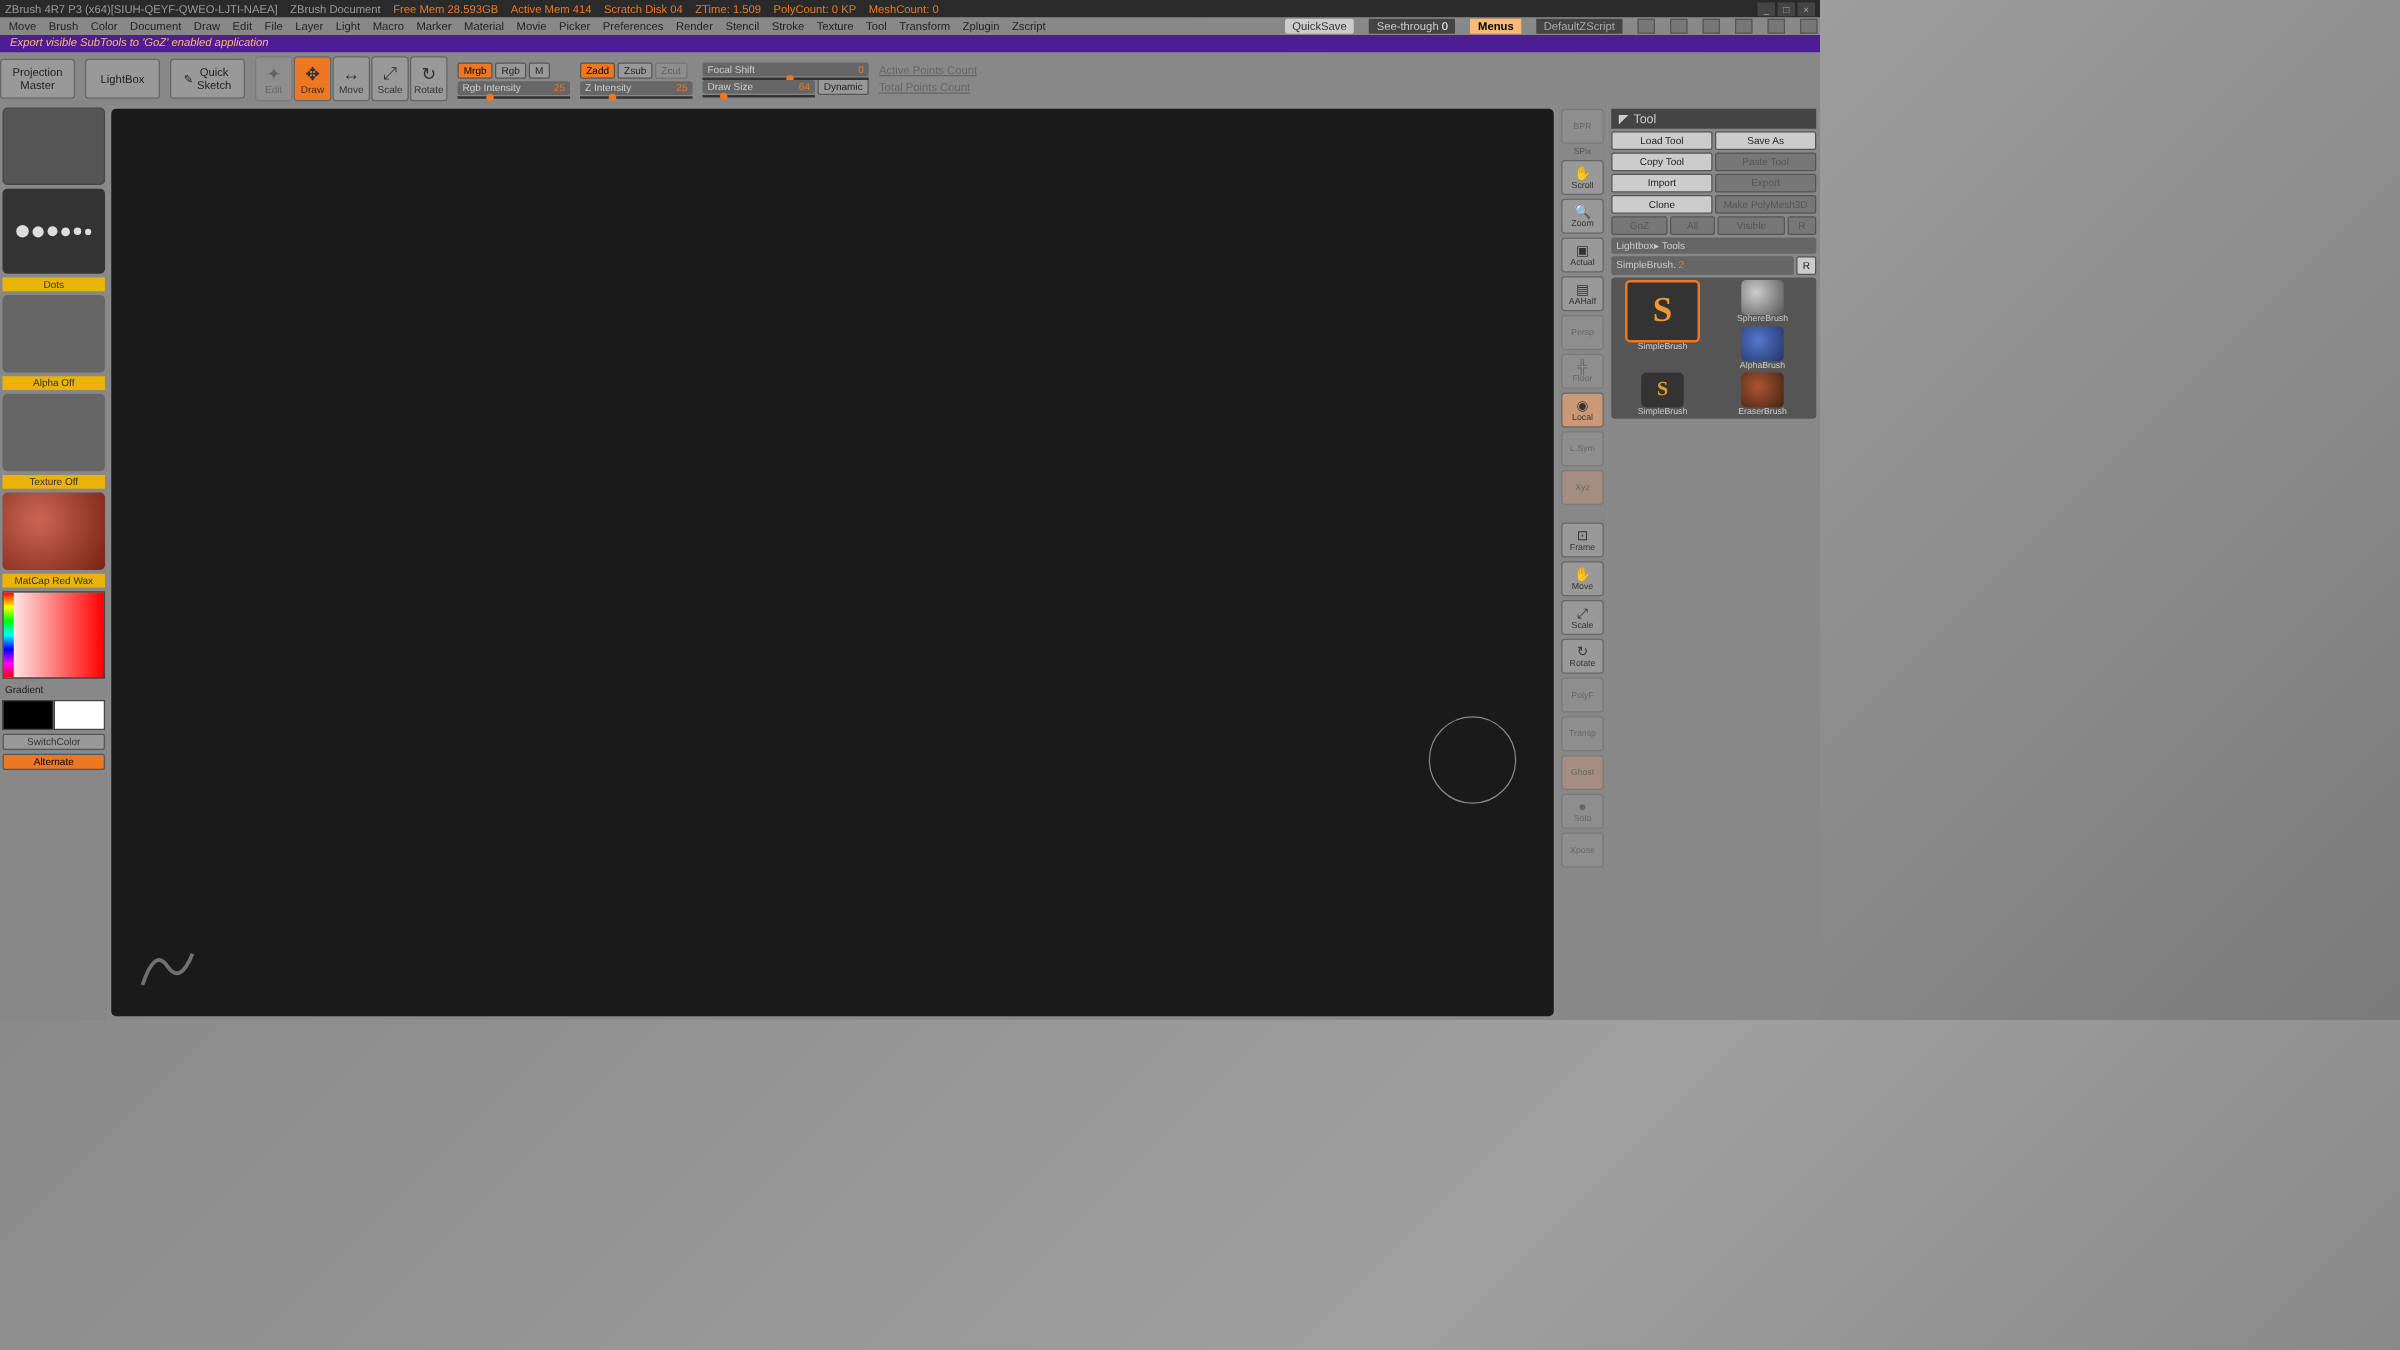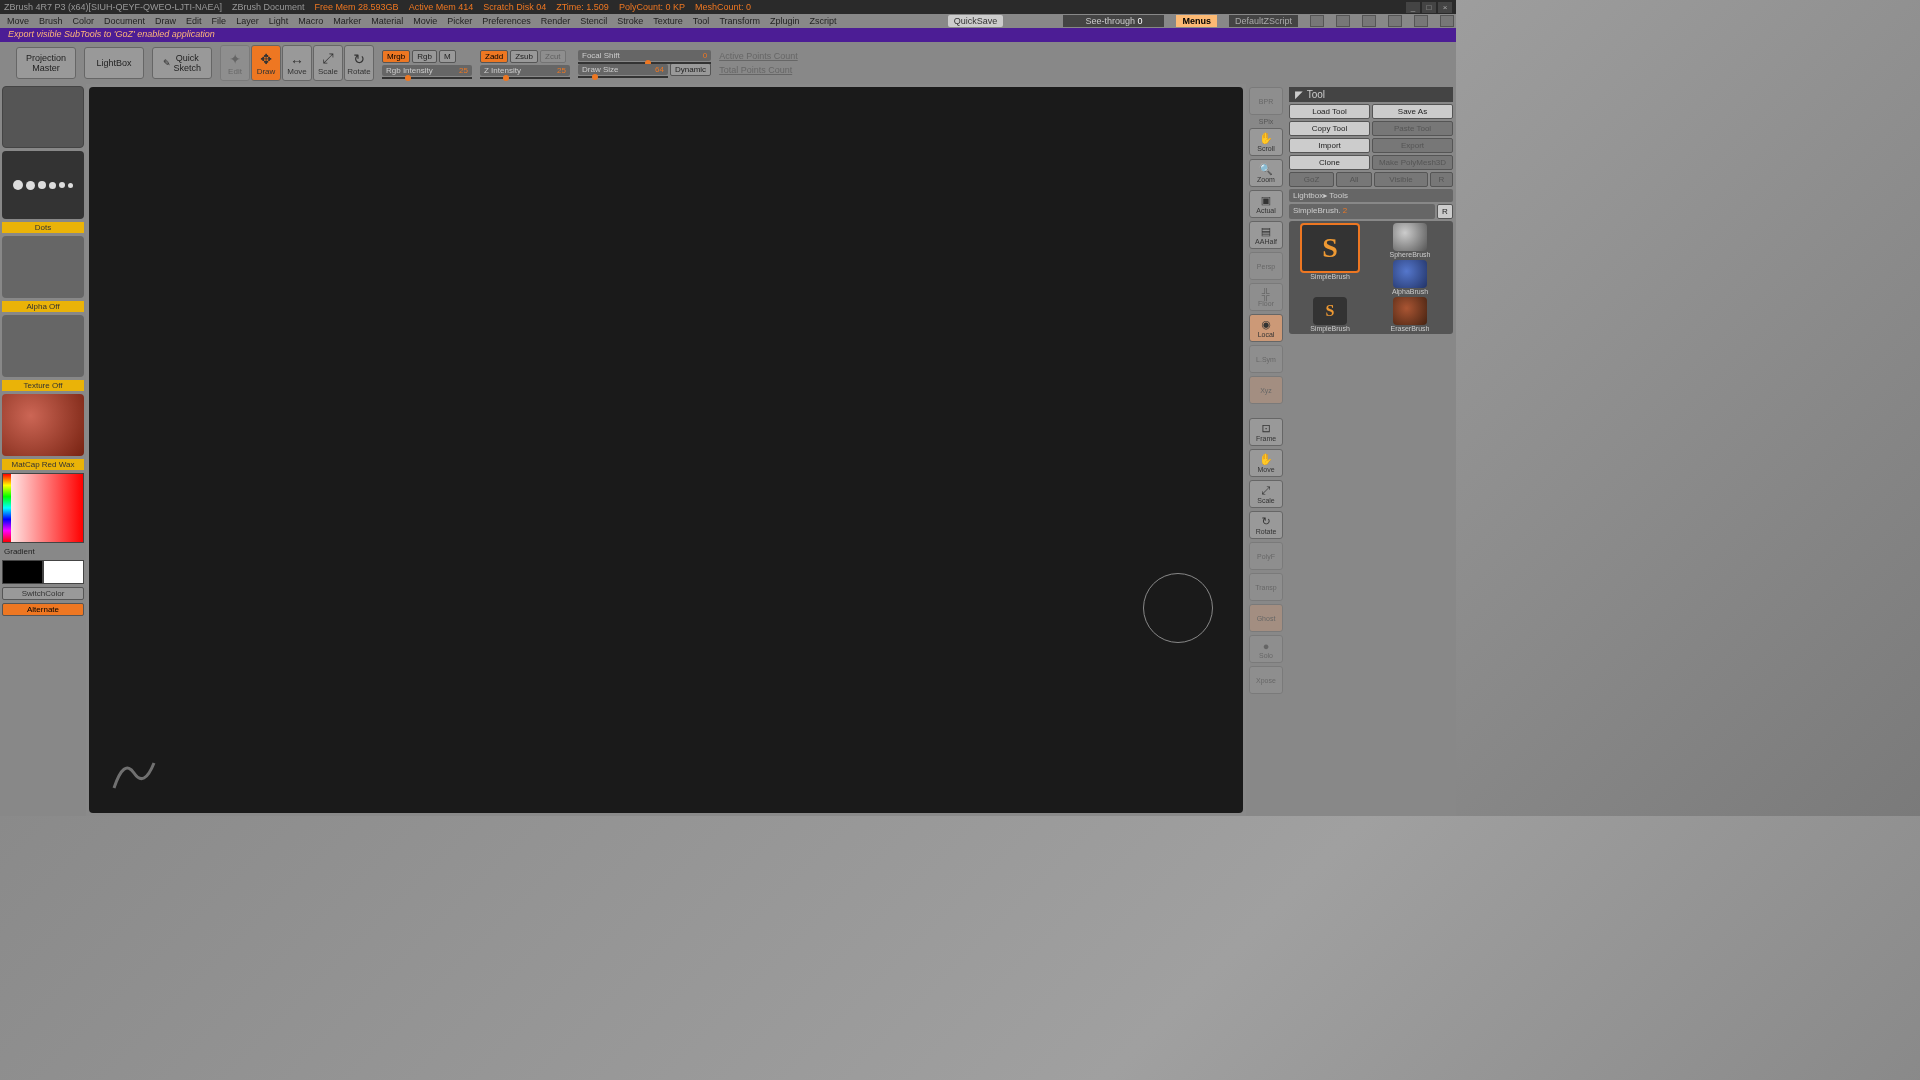--- a/index.html
+++ b/index.html
@@ -10,30 +10,30 @@
 .title-left { flex: 1; display: flex; gap: 10px; }
 .title-left span { color: #999; }
 .title-right { display: flex; gap: 2px; }
 .title-btn { width: 14px; height: 11px; background: #444; color: #aaa; text-align: center; line-height: 11px; font-size: 8px; }
 
 
 .menu-bar { height: 14px; background: #888; display: flex; align-items: center; padding: 0 2px; gap: 0; }
 .menu-item { padding: 1px 5px; color: #222; font-size: 9px; cursor: pointer; border-radius: 2px; }
 .menu-right { margin-left: auto; display: flex; gap: 12px; align-items: flex-start; }
 .quicksave { background: #ccc; padding: 1px 6px; border-radius: 2px; font-size: 9px; }
-.seethrough { background: #444; color: #ccc; padding: 1px 22px; font-size: 9px; margin-left: 48px; }
+.seethrough { background: #444; color: #ccc; padding: 1px 6px; font-size: 9px; }
 .menus-btn { background: #fdba74; color: #000; padding: 1px 6px; font-size: 9px; font-weight: bold; }
 .default-script { background: #444; color: #aaa; padding: 1px 6px; font-size: 9px; }
 .menu-icon { width: 14px; height: 12px; background: #777; border: 1px solid #555; }
 
 
 .status-bar { height: 14px; background: #4c1d95; color: #ffb77a; padding: 1px 8px; font-size: 9px; font-style: italic; }
 
 
-.toolbar { height: 42px; background: #888; display: flex; align-items: center; padding: 2px 16px; gap: 8px; }
+.toolbar { height: 42px; background: #888; display: flex; align-items: center; padding: 2px 0; gap: 8px; }
 .tool-btn { background: #999; border: 1px solid #666; border-radius: 3px; padding: 3px 6px; text-align: center; color: #222; font-size: 9px; cursor: pointer; height: 32px; display: flex; flex-direction: column; justify-content: center; }
 .tool-btn.wide { width: 60px; }
 .tool-icon-btn { width: 30px; height: 36px; background: #999; border: 1px solid #666; border-radius: 3px; display: flex; flex-direction: column; align-items: center; justify-content: center; font-size: 8px; color: #333; }
 .tool-icon-btn.active { background: #ee7722; }
 .tool-icon-btn .icon { font-size: 14px; }
 .tool-group { display: flex; gap: 1px; }
 .slider-group { display: flex; flex-direction: column; gap: 2px; }
 .slider-row { display: flex; align-items: center; gap: 2px; }
 .mini-btn { background: #999; border: 1px solid #555; padding: 1px 4px; font-size: 8px; color: #222; border-radius: 2px; }
 .mini-btn.active { background: #ee7722; color: #000; }

